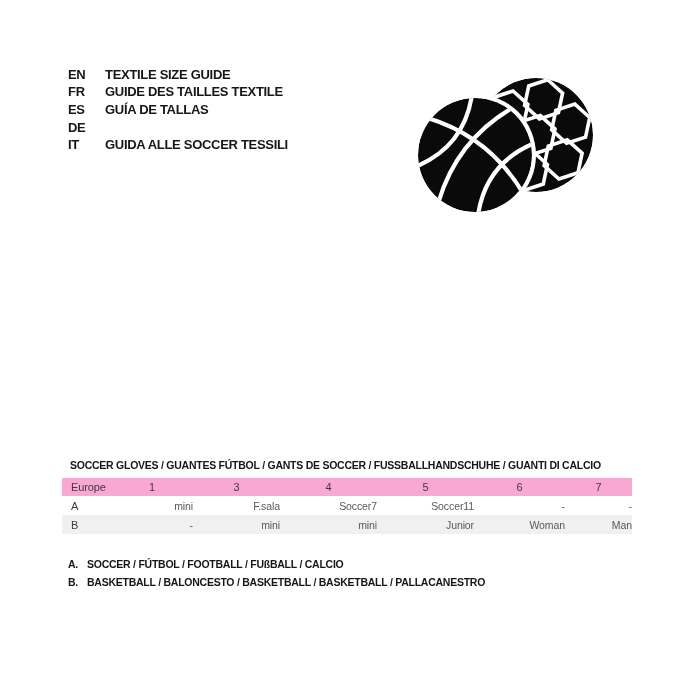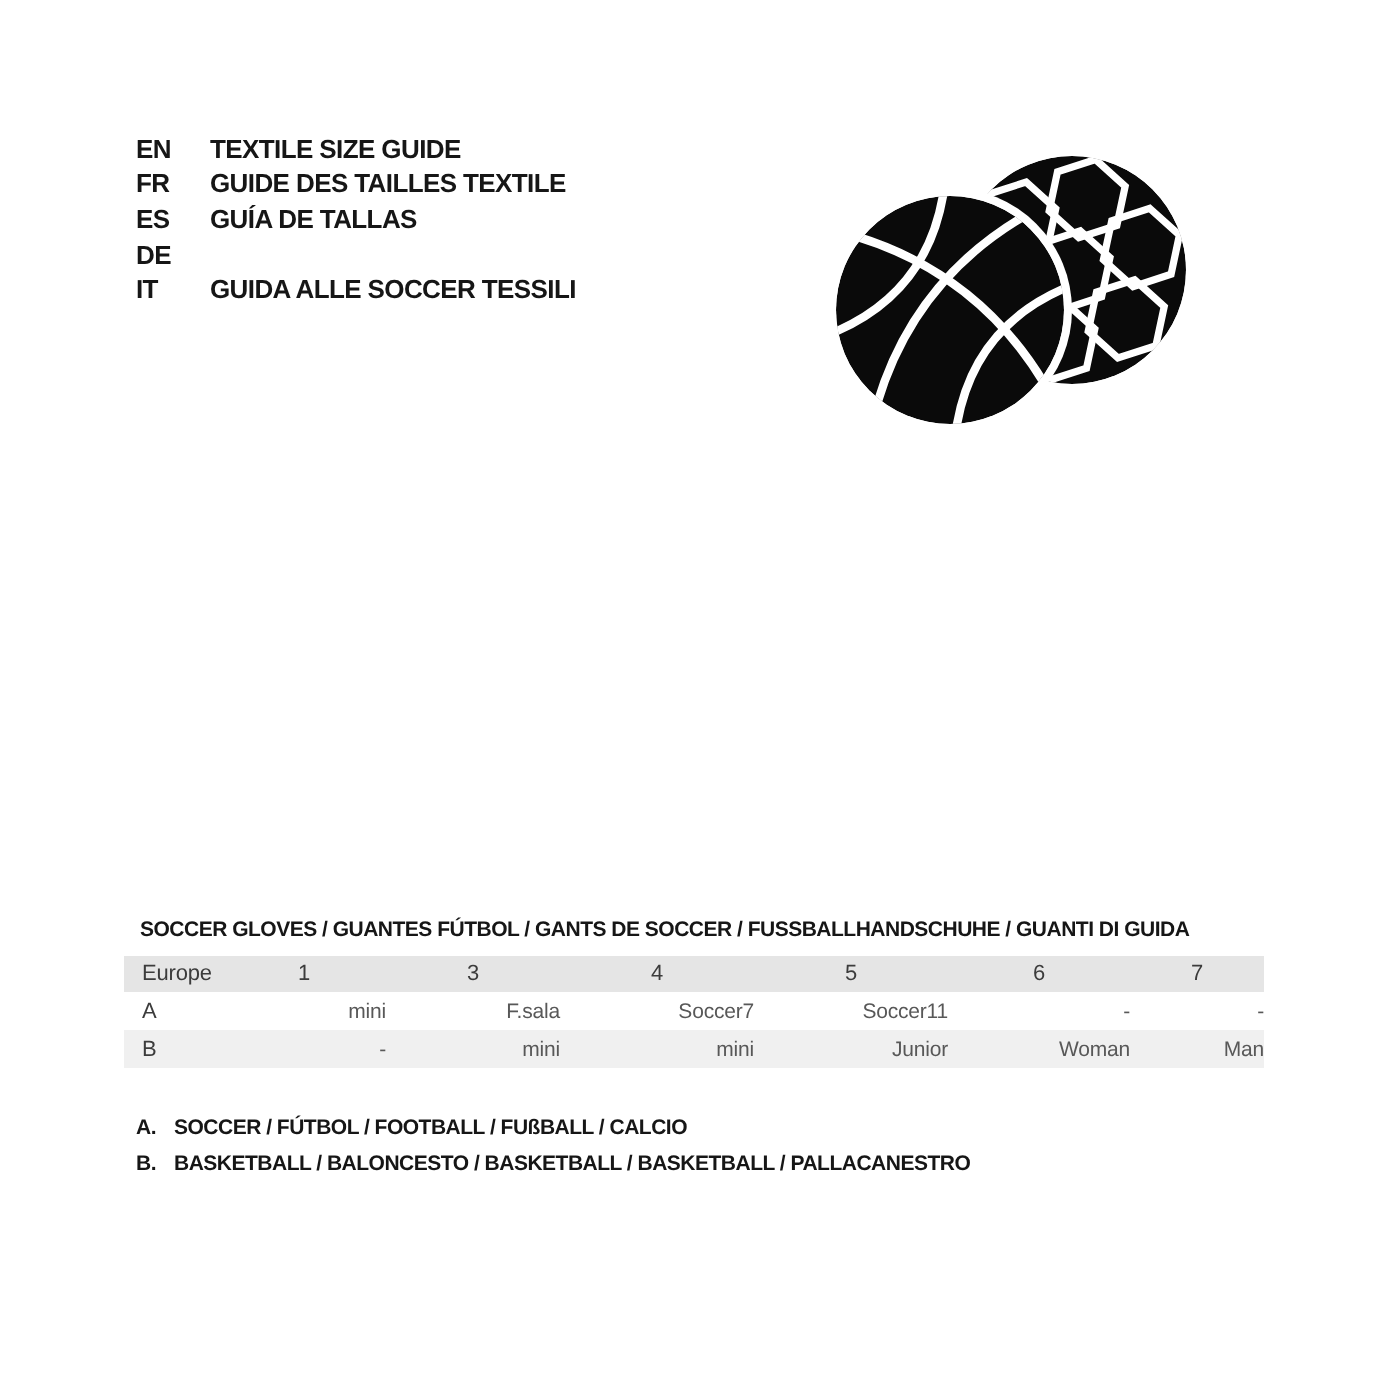--- a/index.html
+++ b/index.html
@@ -21,21 +21,21 @@
   .table-block{position:absolute;left:62px;top:459px;width:570px;}
   .table-title{
     margin:0 0 7px 8px;font-size:10.5px;font-weight:bold;letter-spacing:-0.25px;
     white-space:nowrap;color:#161616;line-height:12px;
   }
   table.size-table{
     width:570px;border-collapse:collapse;table-layout:fixed;
     font-size:10.5px;letter-spacing:-0.1px;
   }
   .size-table th{
-    background:#e5e5e5;height:18px;font-weight:normal;font-size:11px;color:#3c3c3c;
+    background:#f9a8d4;height:18px;font-weight:normal;font-size:11px;color:#3c3c3c;
     text-align:center;padding:0;
   }
   .size-table th.col-label{text-align:left;padding-left:9px;}
   .size-table td{height:19px;text-align:right;color:#585858;padding:0;}
   .size-table td.row-label{text-align:left;padding-left:9px;color:#3c3c3c;font-size:11px;}
   .size-table tr.alt td{background:#f0f0f0;}
   .size-table tr.alt{height:18px;}
   
   .footnotes{position:absolute;left:68px;top:556px;}
   .footnote{display:flex;line-height:17.8px;}
@@ -97,21 +97,21 @@
     <g fill="none" stroke="#ffffff" stroke-width="4.2" transform="rotate(38 65 85)">
       <path d="M65,26 Q42,85 65,144"></path>
       <path d="M5,85 Q65,62 125,85"></path>
       <path d="M27,42 Q50,85 27,128"></path>
       <path d="M103,42 Q80,85 103,128"></path>
     </g>
   </g>
 </svg>
 
 <div class="table-block">
-  <h2 class="table-title">SOCCER GLOVES / GUANTES FÚTBOL / GANTS DE SOCCER / FUSSBALLHANDSCHUHE / GUANTI DI GUIDA</h2>
+  <h2 class="table-title">SOCCER GLOVES / GUANTES FÚTBOL / GANTS DE SOCCER / FUSSBALLHANDSCHUHE / GUANTI DI CALCIO</h2>
   <table class="size-table">
     <colgroup>
       <col style="width:49px">
         <col style="width:82px">
         <col style="width:87px">
       <col style="width:97px">
         <col style="width:97px">
         <col style="width:91px">
         <col style="width:67px">
     </colgroup>

